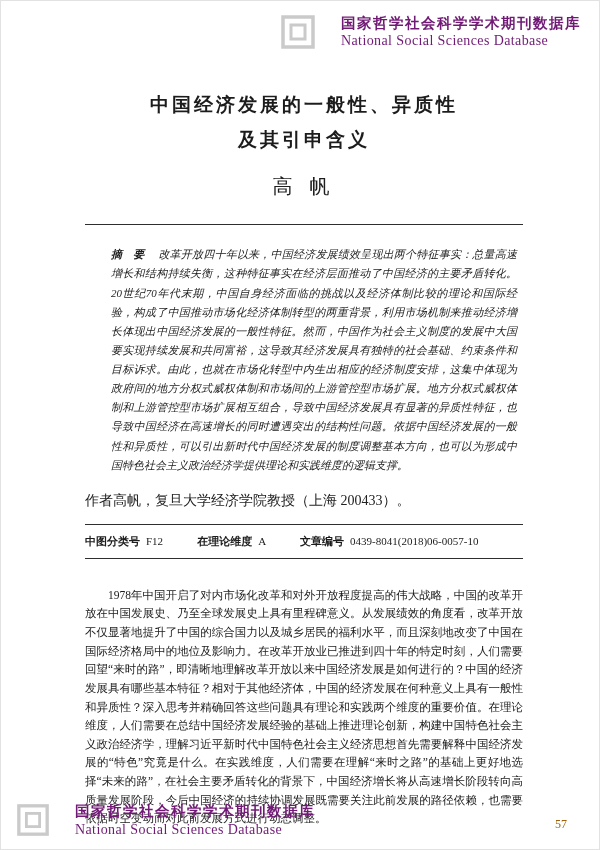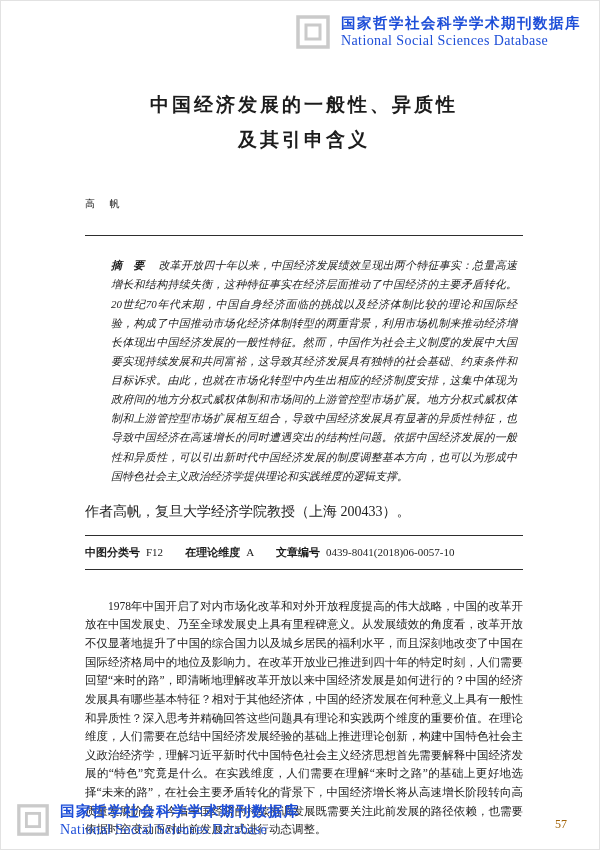--- a/index.html
+++ b/index.html
@@ -4,43 +4,43 @@
 <style>
   html, body { margin:0; padding:0; background:#f2f2f2; }
   .page {
     width:600px; height:850px; margin:0 auto; position:relative;
     background:#ffffff; border:1px solid #e2e2e2; box-sizing:border-box;
     font-family:"Liberation Serif", serif; color:#1c1c1c; overflow:hidden;
   }
   .content { padding:0 76px 0 84px; }
 
   
-  .wm { position:absolute; display:flex; align-items:center; gap:10px; color:#1d4ed8; }
+  .wm { position:absolute; display:flex; align-items:center; gap:25px; color:#701a75; }
   .wm-top { top:13px; right:18px; }
   .wm-bottom { bottom:11px; left:15px; }
   .wm .wm-text { display:flex; flex-direction:column; line-height:1.25; }
   .wm .cn { font-size:14.5px; letter-spacing:1.5px; font-weight:700; font-family:"Liberation Sans", sans-serif; }
   .wm .en { font-size:14px; letter-spacing:.4px; font-family:"Liberation Serif", serif; }
   .wm svg { display:block; }
 
   .title { text-align:center; font-size:19px; font-weight:700; letter-spacing:3px; margin-top:86px; line-height:1.85; }
-  .author { text-align:left; font-size:10px; margin-top:40px; letter-spacing:6px; }
+  .author { text-align:center; font-size:20px; margin-top:16px; letter-spacing:6px; }
 
   .rule { border:none; border-top:1.5px solid #2e2e2e; margin:0; }
   .rule-abstract { margin-top:24px; }
 
   .abstract { margin:20px 6px 0 26px; font-size:11px; line-height:1.74; text-align:justify;font-style:italic; }
   .abstract .label { font-weight:700; margin-right:10px; letter-spacing:4px; }
   .keywords { margin:6px 6px 0 26px; font-size:11px; line-height:1.7; text-align:justify; }
   .keywords .label { font-weight:700; margin-right:10px; }
 
   .author-note { margin-top:17px; font-size:14px; color:#222; }
 
   .rule-meta-top { margin-top:13px; }
-  .meta { display:flex; gap:22px; font-size:11px; padding:9px 0 9px 0; align-items:baseline; white-space:nowrap; }
+  .meta { display:flex; gap:34px; font-size:11px; padding:9px 0 9px 0; align-items:baseline; white-space:nowrap; }
   .meta .m-label { font-weight:700; margin-right:6px; }
 
   .body-text { margin-top:27px; font-size:11.5px; line-height:1.62; text-align:justify; text-indent:2em; }
 
   .page-num { position:absolute; bottom:17px; right:32px; font-size:12px; color:#a16207; }
 </style>
 </head>
 <body>
 
 <div class="page">

